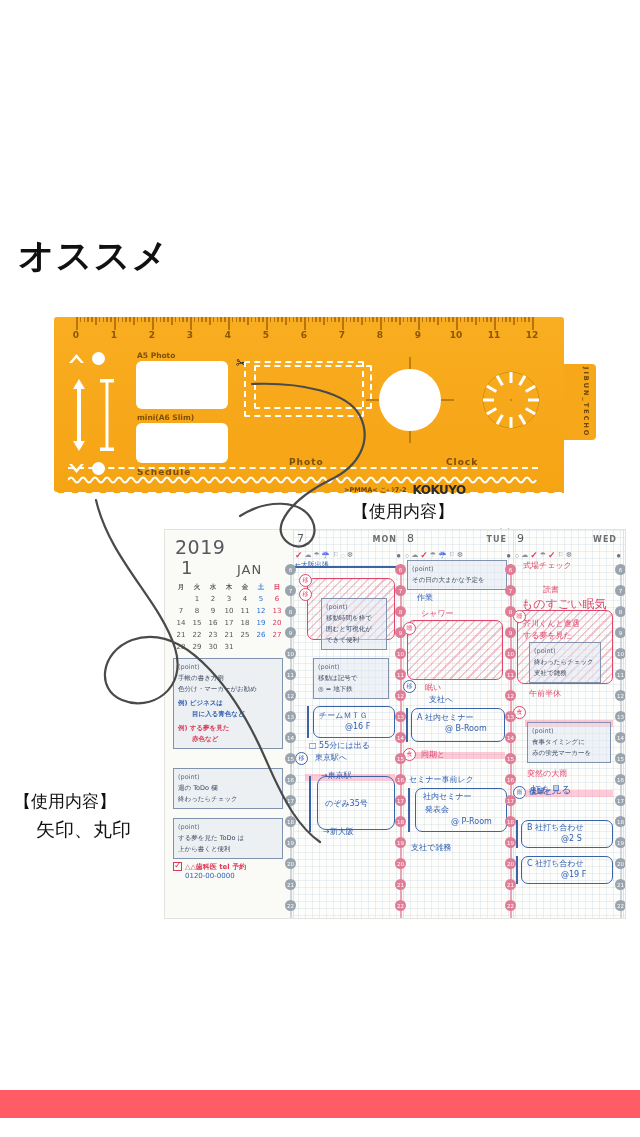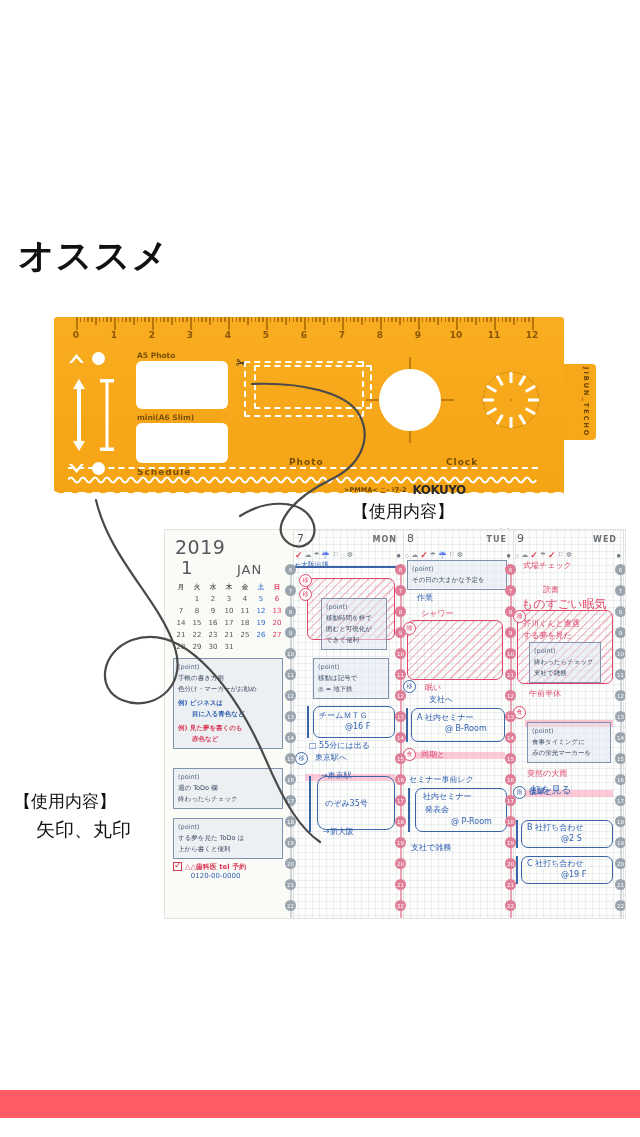--- a/index.html
+++ b/index.html
@@ -174,21 +174,21 @@
   .pt-box .ex-r { color:#d93a57; font-weight:bold; }
 
   .todo-row {
     position:absolute; font-size:7px; color:#d93a57; font-weight:bold;
     font-family:"DejaVu Sans", sans-serif; display:flex; align-items:flex-start; gap:3px;
   }
   .chk { width:9px; height:9px; border:1.4px solid #d93a57; position:relative; flex:0 0 auto; }
   .chk::after {
     content:"✓"; position:absolute; left:0px; top:-3px; font-size:9px; color:#d93a57;
   }
-  .todo-row .sub { color:#2f5fb0; font-weight:normal;text-align:center; }
+  .todo-row .sub { color:#2f5fb0; font-weight:normal; }
 
   
   .day-col { position:absolute; top:0; width:110px; height:388px; }
   .col1 { left:128px; }
   .col2 { left:238px; }
   .col3 { left:348px; }
   .col-div { position:absolute; top:0; width:1px; height:388px; background:#dfe2e0; }
 
   .day-hd { position:absolute; top:2px; left:4px; font-size:11px; color:#55585c;
             font-family:"DejaVu Sans", sans-serif; }
@@ -519,21 +519,21 @@
         <div class=""></div>
         <div class="sat"></div>
         <div class=" sun"></div>
       </div>
     <div id="side-points">
         <div class="pt-box" style="left: 8px; top: 128px; width: 110px;">
           <div class="hd">(point)</div>
           <div>手帳の書き方例</div>
           <div>色分け・マーカーがお勧め</div>
           <div style="margin-top: 3px;"><span class="ex-b">例) ビジネスは</span><div class="ex-b" style="margin-left: 14px;">目に入る青色など</div></div>
-          <div style="margin-top: 3px;"><span class="ex-r">例) 見た夢を書くのも</span><div class="ex-r" style="margin-left: 14px;">赤色など</div></div>
+          <div style="margin-top: 3px;"><span class="ex-r">例) する夢を見た</span><div class="ex-r" style="margin-left: 14px;">赤色など</div></div>
         </div>
         <div class="pt-box" style="left: 8px; top: 238px; width: 110px;">
           <div class="hd">(point)</div>
           <div>週の ToDo 欄</div>
           <div>終わったらチェック</div>
         </div>
         <div class="pt-box" style="left: 8px; top: 288px; width: 110px;">
           <div class="hd">(point)</div>
           <div>する夢を見た ToDo は</div>
           <div>上から書くと便利</div>

